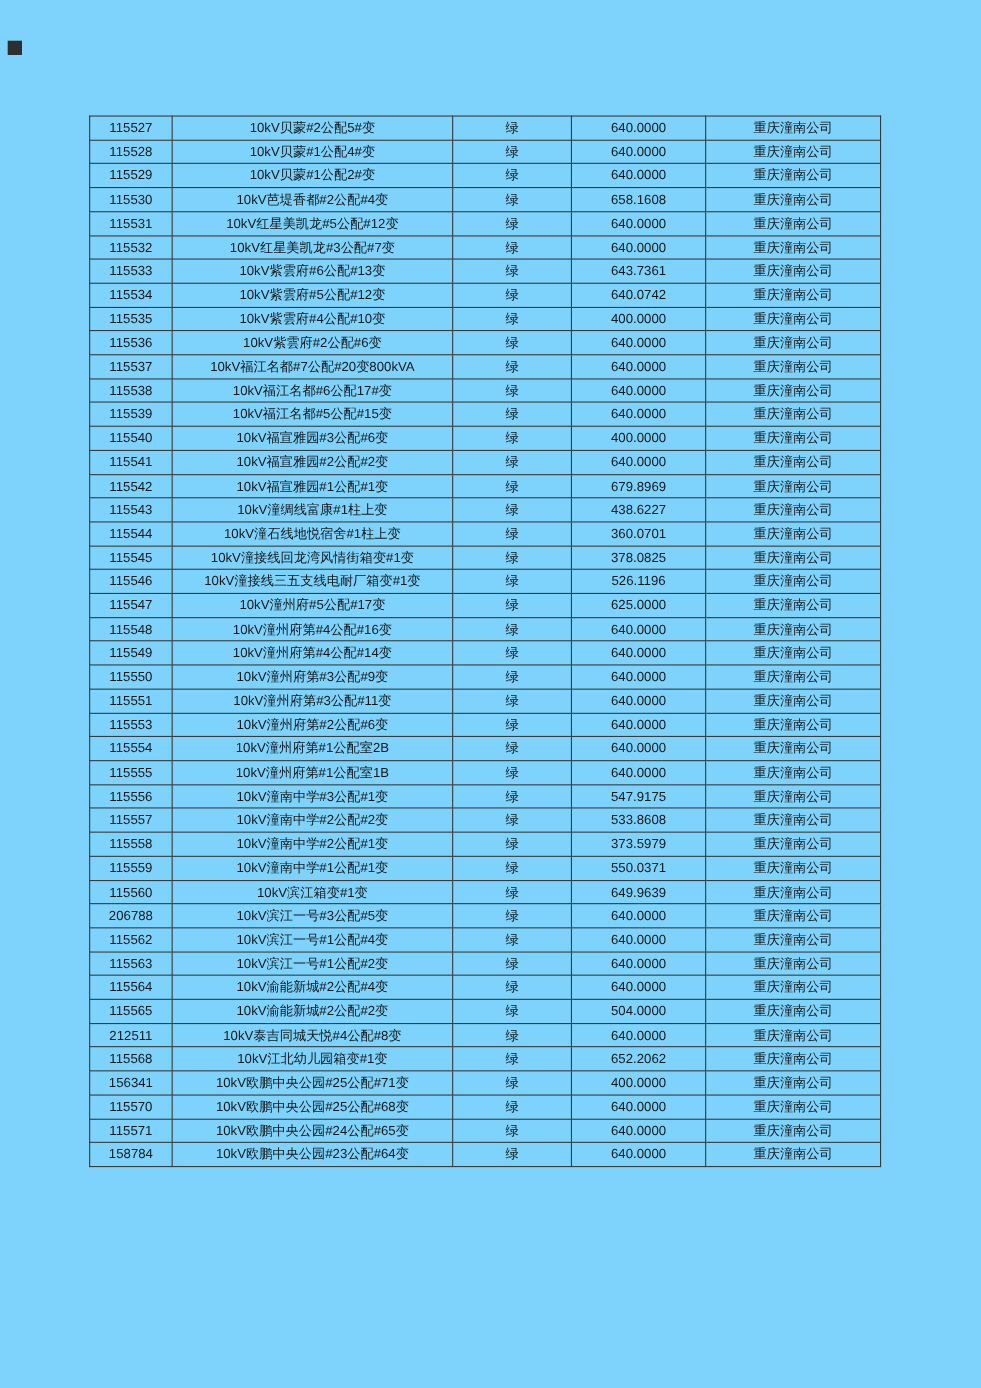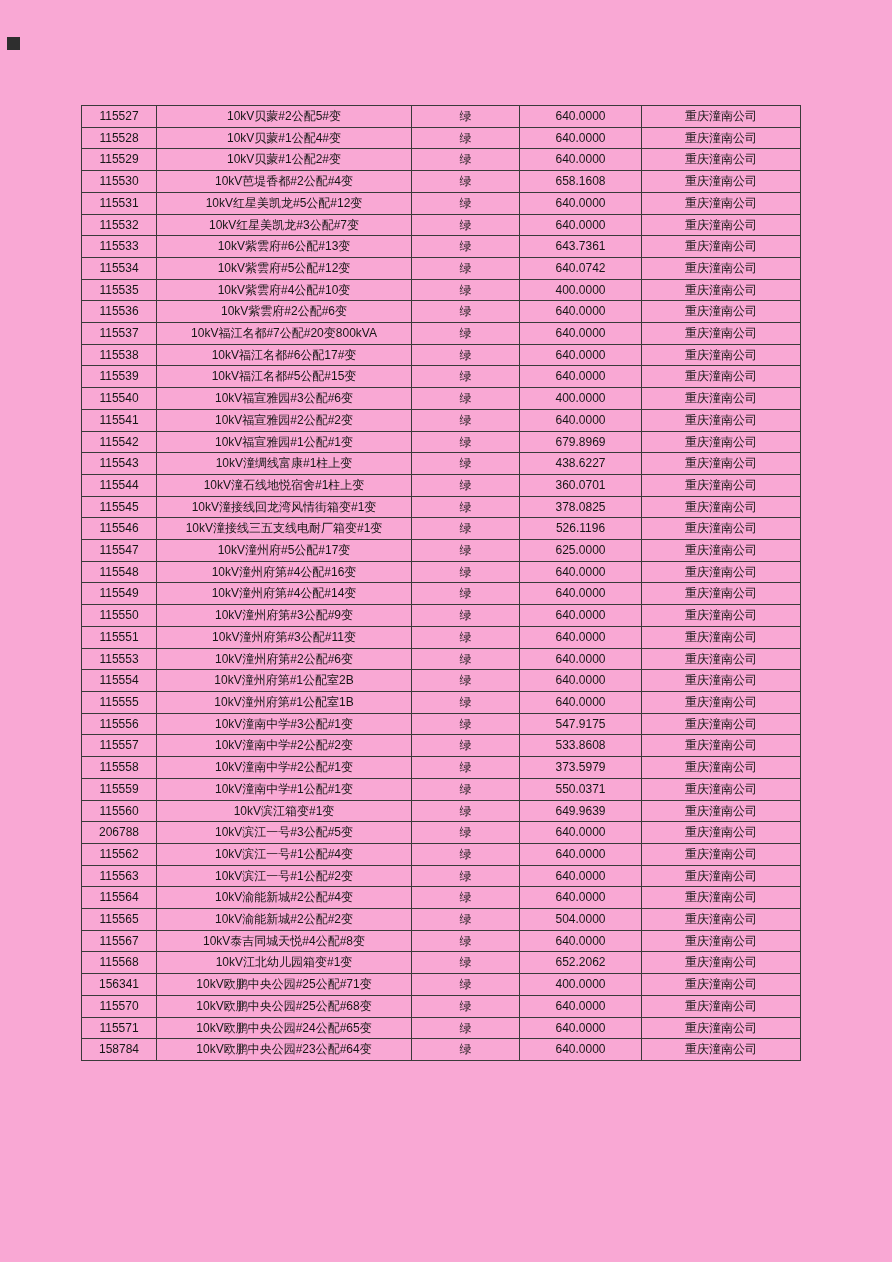--- a/index.html
+++ b/index.html
@@ -10,21 +10,21 @@
     width: 892px;
     height: 1262px;
     background: #fdfdfd;
     font-family: "Liberation Sans", "DejaVu Sans", sans-serif;
     position: relative;
     overflow: hidden;
   }
   .page {
     position: absolute;
     inset: 0;
-    background: #f9a8d4;
+    background: #7dd3fc;
   }
   .corner-mark {
     position: absolute;
     left: 7px;
     top: 37px;
     width: 13px;
     height: 13px;
     background: #2e2e2e;
   }
   .table-wrap {
@@ -330,21 +330,21 @@
             <td>重庆潼南公司</td>
           </tr>
           <tr>
             <td>115565</td>
             <td>10kV渝能新城#2公配#2变</td>
             <td>绿</td>
             <td>504.0000</td>
             <td>重庆潼南公司</td>
           </tr>
           <tr>
-            <td>115567</td>
+            <td>212511</td>
             <td>10kV泰吉同城天悦#4公配#8变</td>
             <td>绿</td>
             <td>640.0000</td>
             <td>重庆潼南公司</td>
           </tr>
           <tr>
             <td>115568</td>
             <td>10kV江北幼儿园箱变#1变</td>
             <td>绿</td>
             <td>652.2062</td>

